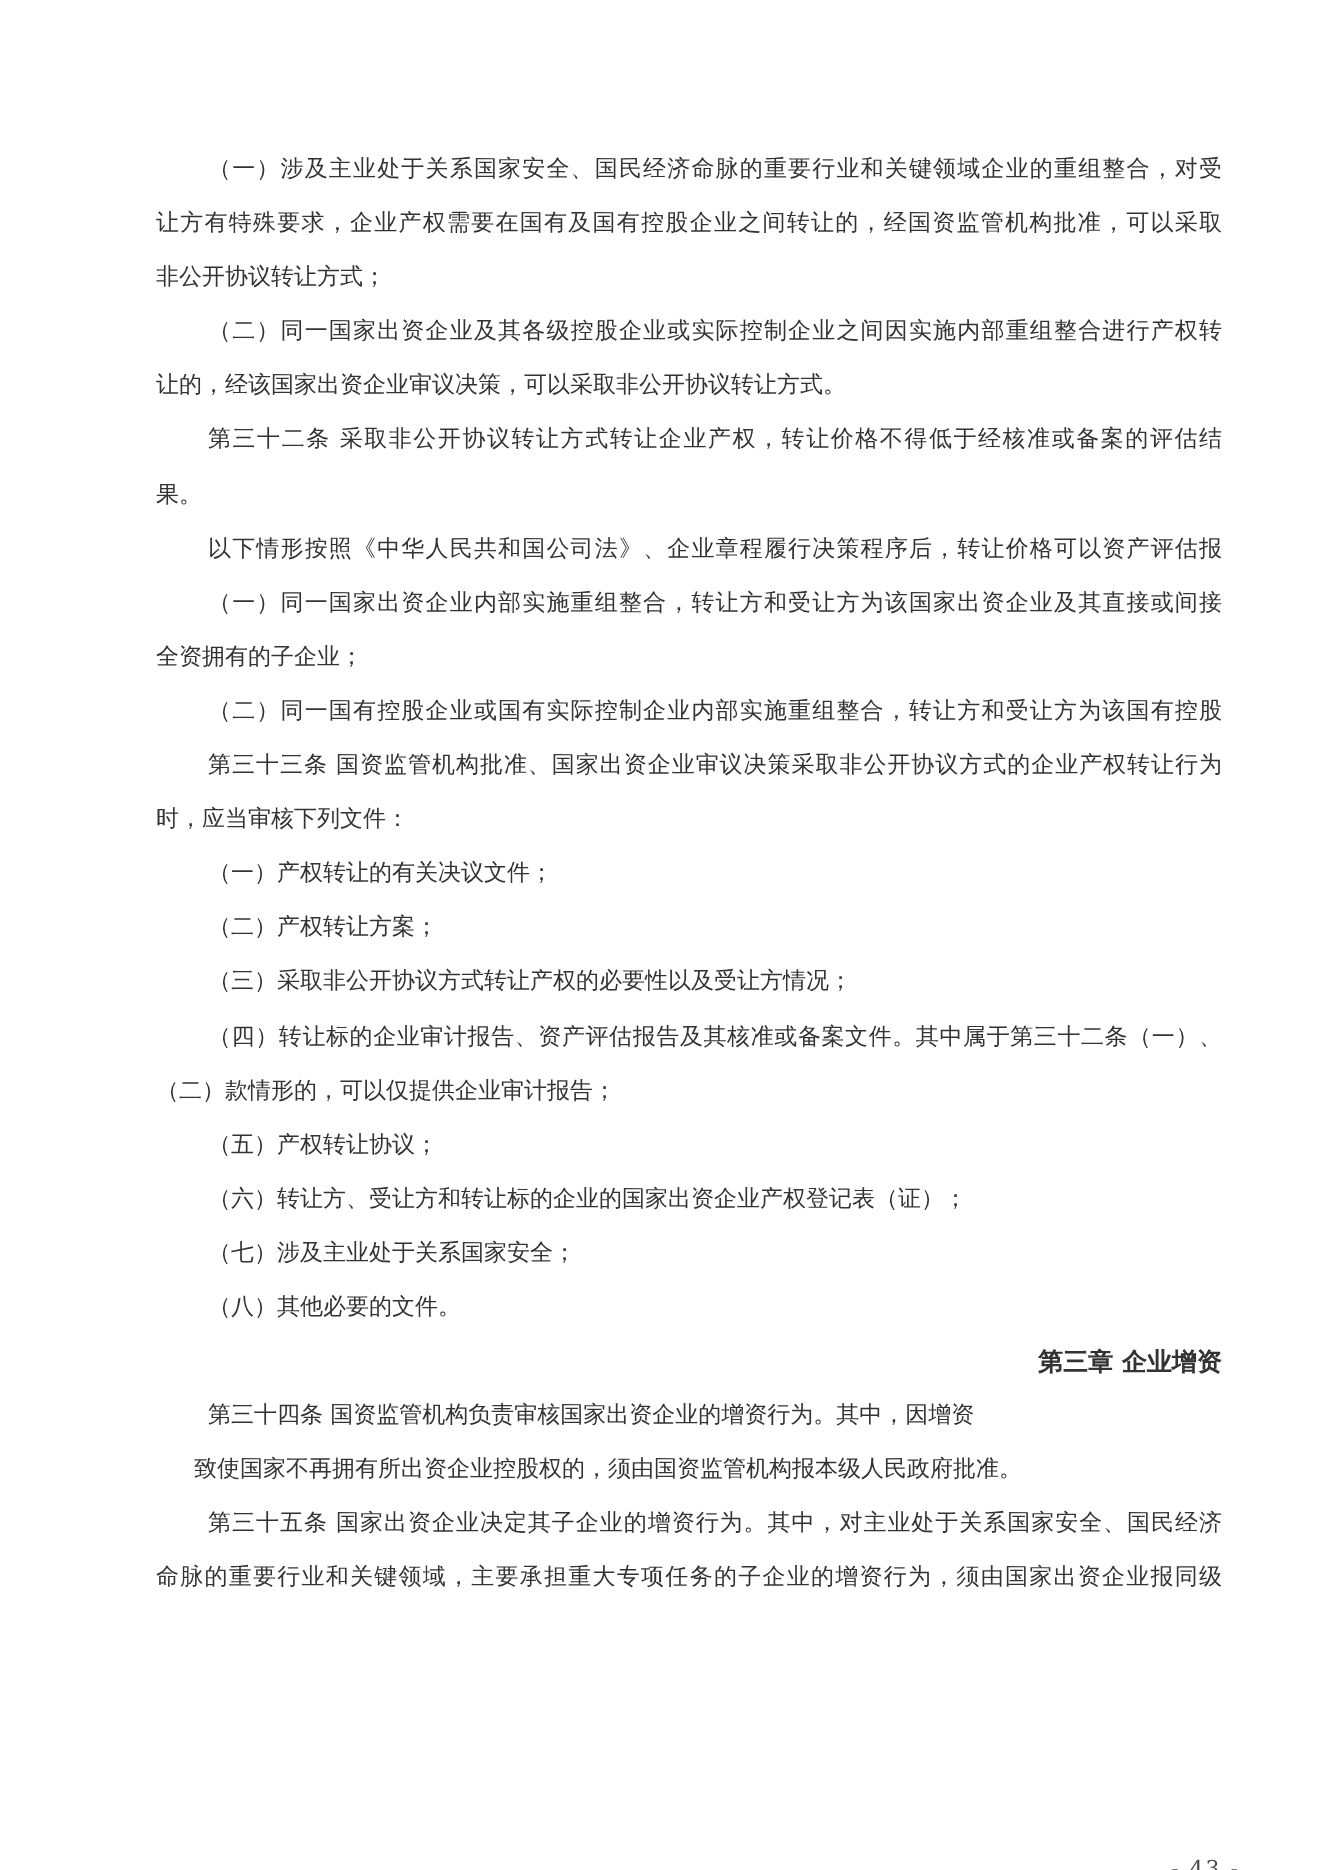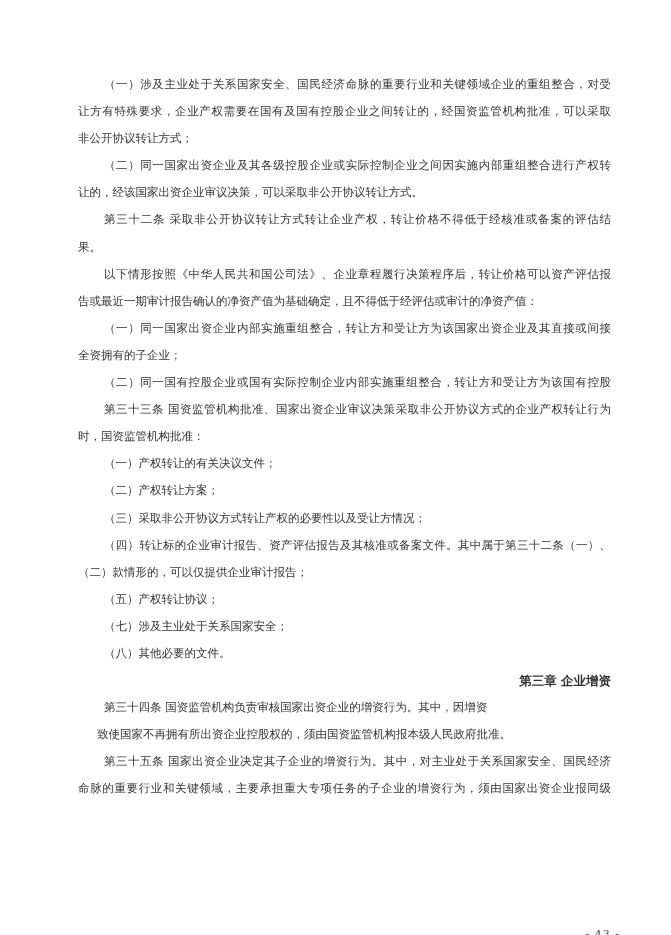--- a/index.html
+++ b/index.html
@@ -62,32 +62,32 @@
 <div class="page">
   <div class="content">
       <div class="line indent-normal fill">（一）涉及主业处于关系国家安全、国民经济命脉的重要行业和关键领域企业的重组整合，对受</div>
       <div class="line fill">让方有特殊要求，企业产权需要在国有及国有控股企业之间转让的，经国资监管机构批准，可以采取</div>
       <div class="line">非公开协议转让方式；</div>
       <div class="line indent-normal fill">（二）同一国家出资企业及其各级控股企业或实际控制企业之间因实施内部重组整合进行产权转</div>
       <div class="line">让的，经该国家出资企业审议决策，可以采取非公开协议转让方式。</div>
       <div class="line indent-normal fill">第三十二条 采取非公开协议转让方式转让企业产权，转让价格不得低于经核准或备案的评估结</div>
       <div class="line">果。</div>
       <div class="line indent-normal fill">以下情形按照《中华人民共和国公司法》、企业章程履行决策程序后，转让价格可以资产评估报</div>
-      <div class="line">告或最近一期审计报告确认的净资产值为基础确定，且不得低于经评估或审计的净资产值：</div>
       <div class="line indent-normal fill">（一）同一国家出资企业内部实施重组整合，转让方和受让方为该国家出资企业及其直接或间接</div>
       <div class="line">全资拥有的子企业；</div>
       <div class="line indent-normal fill">（二）同一国有控股企业或国有实际控制企业内部实施重组整合，转让方和受让方为该国有控股</div>
       <div class="line indent-normal fill">第三十三条 国资监管机构批准、国家出资企业审议决策采取非公开协议方式的企业产权转让行为</div>
-      <div class="line">时，国资监管机构批准：</div>
+      <div class="line">时，应当审核下列文件：</div>
       <div class="line indent-normal">（一）产权转让的有关决议文件；</div>
       <div class="line indent-normal">（二）产权转让方案；</div>
       <div class="line indent-normal">（三）采取非公开协议方式转让产权的必要性以及受让方情况；</div>
       <div class="line indent-normal fill">（四）转让标的企业审计报告、资产评估报告及其核准或备案文件。其中属于第三十二条（一）、</div>
       <div class="line">（二）款情形的，可以仅提供企业审计报告；</div>
       <div class="line indent-normal">（五）产权转让协议；</div>
+      <div class="line indent-normal">（六）转让方、受让方和转让标的企业的国家出资企业产权登记表（证）；</div>
       <div class="line indent-normal">（七）涉及主业处于关系国家安全；</div>
       <div class="line indent-normal">（八）其他必要的文件。</div>
       <div class="line heading">第三章 企业增资</div>
       <div class="line indent-normal">第三十四条 国资监管机构负责审核国家出资企业的增资行为。其中，因增资</div>
       <div class="line indent-small">致使国家不再拥有所出资企业控股权的，须由国资监管机构报本级人民政府批准。</div>
       <div class="line indent-normal fill">第三十五条 国家出资企业决定其子企业的增资行为。其中，对主业处于关系国家安全、国民经济</div>
       <div class="line fill">命脉的重要行业和关键领域，主要承担重大专项任务的子企业的增资行为，须由国家出资企业报同级</div>
     </div>
   <div class="footer">- 43 -</div>
 </div>

